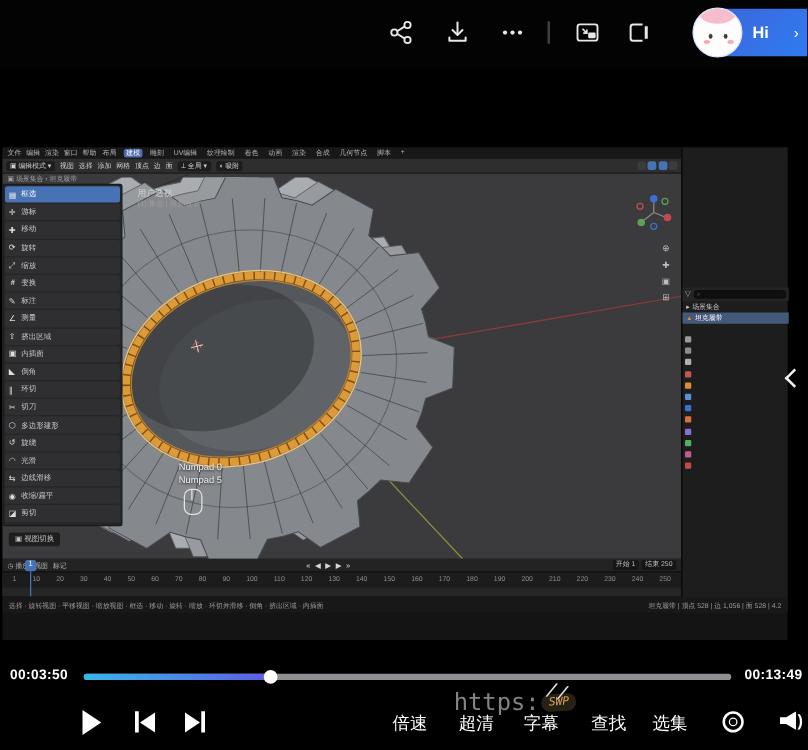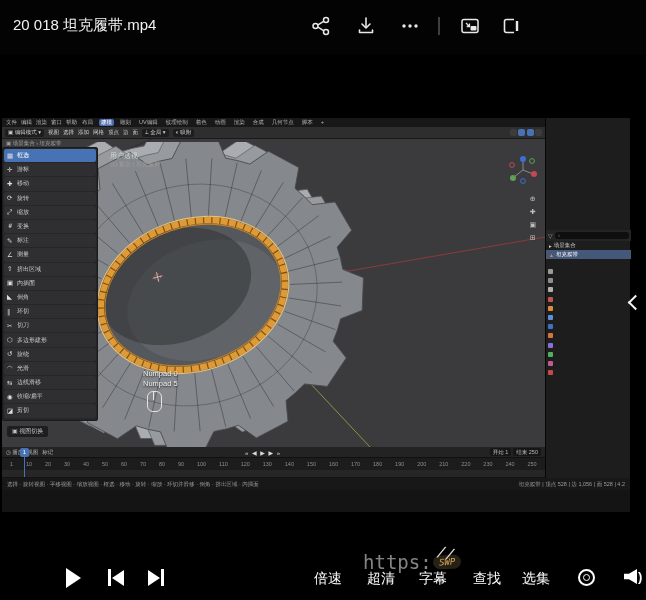--- a/index.html
+++ b/index.html
@@ -136,21 +136,20 @@
   .swp{display:inline-block;background:#262015;color:#d8a45a;font-size:9px;font-style:italic;
        border-radius:8px;padding:2px 6px;margin:0 1px;transform:rotate(-3deg);position:relative;}
   .doodle{position:absolute;left:74px;top:-7px;color:#ddd;font-size:15px;transform:rotate(14deg);}
 </style>
 </head>
 <body>
 
 <div class="stage">
 
   <div class="topbar">
-    <div class="title">20 018 坦克履带.mp4</div>
 
     <svg class="tb-icon i-share" viewBox="0 0 22 22">
       <g fill="none" stroke="#e8e8e8" stroke-width="1.5">
         <circle cx="16" cy="5" r="2.5"></circle>
           <circle cx="5.5" cy="11" r="2.5"></circle>
           <circle cx="16" cy="17" r="2.5"></circle>
         <line x1="8" y1="9.8" x2="13.6" y2="6.3"></line>
           <line x1="8" y1="12.2" x2="13.6" y2="15.7"></line>
       </g>
     </svg>
@@ -176,20 +175,31 @@
         <path d="M7 8l3.5 3.5M10.5 8.6v2.9h-2.9" stroke-width="1.3"></path>
       </g>
     </svg>
     <svg class="tb-icon i-dock" viewBox="0 0 22 22">
       <g fill="none" stroke="#e8e8e8" stroke-width="1.6">
         <path d="M14 4.5H6.5A2 2 0 0 0 4.5 6.5v9a2 2 0 0 0 2 2H14"></path>
         <line x1="17" y1="6" x2="17" y2="16" stroke-width="2.4"></line>
       </g>
     </svg>
 
+    <div class="hi-pill">
+      <div class="avatar">
+        <i class="hood"></i>
+        <i class="eye e1"></i>
+        <i class="eye e2"></i>
+        <i class="blush b1"></i>
+        <i class="blush b2"></i>
+      </div>
+      <span class="hi-label">Hi</span>
+      <span class="hi-chev">›</span>
+    </div>
   </div>
 
   <div class="video">
     <div class="bl">
 
       <div class="bl-topbar">
         <span class="bl-menus">
 
         <span>文件</span>
             <span>编辑</span>
@@ -507,20 +517,28 @@
 
       <div class="statusbar">
         <span>选择 · 旋转视图 · 平移视图 · 缩放视图 · 框选 · 移动 · 旋转 · 缩放 · 环切并滑移 · 倒角 · 挤出区域 · 内插面</span>
         <span>坦克履带 | 顶点 528 | 边 1,056 | 面 528 | 4.2</span>
       </div>
     </div>
 
     <div class="ep-chev"></div>
   </div>
 
+  <div class="progress">
+    <span class="t-cur">00:03:50</span>
+    <div class="bar">
+      <div class="played" id="played" style="width: 29%;"></div>
+      <div class="thumb" id="thumb" style="left: calc(29% - 6px);"></div>
+    </div>
+    <span class="t-tot">00:13:49</span>
+  </div>
 
   <div class="controls">
     <div class="play-btn"></div>
     <div class="skip prev">
       <span class="sbar"></span>
       <span class="tri-l"></span>
     </div>
     <div class="skip next">
       <span class="tri-r"></span>
       <span class="sbar"></span>

